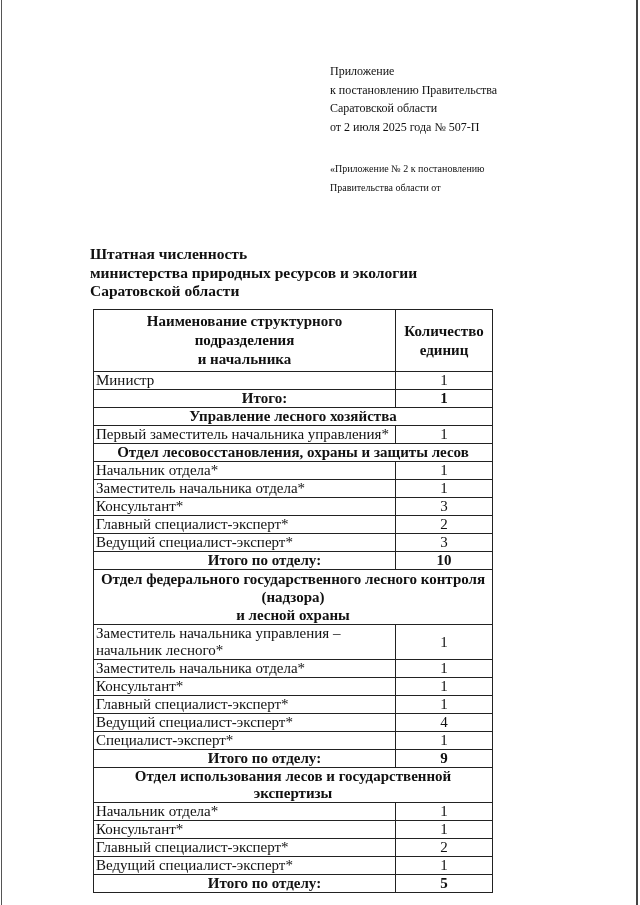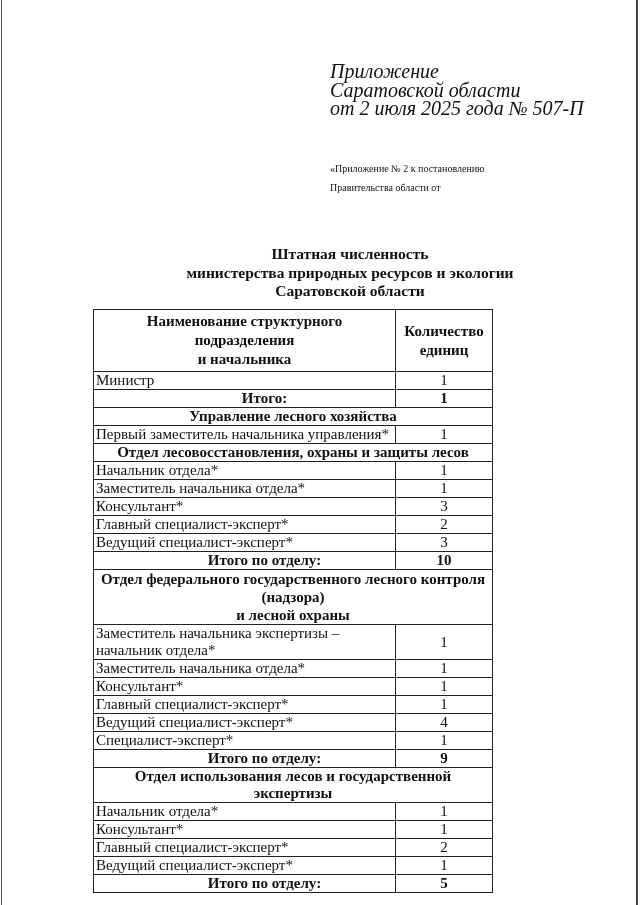--- a/index.html
+++ b/index.html
@@ -1,45 +1,46 @@
 <!DOCTYPE html>
 <html><head>
 <meta charset="utf-8">
 <style>
   html, body { margin: 0; padding: 0; background: #ffffff; }
   body { width: 640px; height: 905px; position: relative; overflow: hidden;
          font-family: "Liberation Serif", "DejaVu Serif", serif; color: #111; }
   .edge-left { position: absolute; left: 1px; top: 0; width: 1px; height: 905px; background: #555; }
   .edge-right { position: absolute; right: 2px; top: 0; width: 2px; height: 905px; background: #444; }
 
-  .appendix { position: absolute; left: 330px; top: 62px; font-size: 20px; line-height: 18.5px; font-style: italic; }
+  .appendix { position: absolute; left: 330px; top: 62px; font-size: 12px; line-height: 18.5px; }
   .appendix div, .prior div { white-space: nowrap; }
   .prior { position: absolute; left: 330px; top: 160px; font-size: 10px; line-height: 18.5px; }
 
-  .title { position: absolute; left: 90px; width: 520px; top: 245px; text-align: center;
+  .title { position: absolute; left: 90px; width: 520px; top: 245px; text-align: left;
            font-weight: bold; font-size: 15.5px; line-height: 18.5px; }
 
   table.staff { position: absolute; left: 93px; top: 309px; width: 400px;
                 border-collapse: collapse; font-size: 15px; }
   table.staff td { border: 1px solid #222; padding: 0 2px; height: 17px; line-height: 17px; }
   table.staff td.qty { width: 92px; text-align: center; margin-left: 43px; }
   table.staff tr.head td { font-weight: bold; text-align: center; line-height: 19px; padding: 2px 2px; }
   table.staff tr.total td { font-weight: bold; }
   table.staff tr.total td.name { padding-left: 42px; text-align: center; }
   table.staff tr.section td { font-weight: bold; text-align: center; }
   table.staff tr.section.twoline td { line-height: 18px; }
 </style>
 </head>
 <body>
 
 <div class="edge-left"></div>
 <div class="edge-right"></div>
 
 <div class="appendix">
   <div>Приложение</div>
+  <div>к постановлению Правительства</div>
   <div>Саратовской области</div>
   <div>от 2 июля 2025 года № 507-П</div>
 </div>
 
 <div class="prior">
   <div>«Приложение № 2 к постановлению</div>
   <div>Правительства области от</div>
 </div>
 
 <div class="title">
@@ -102,21 +103,21 @@
         <td class="name">Итого по отделу:</td>
         <td class="qty">10</td>
       </tr>
       <tr class="section twoline">
         <td colspan="2">
           <div>Отдел федерального государственного лесного контроля (надзора)</div>
           <div>и лесной охраны</div>
         </td>
       </tr>
       <tr class="row">
-        <td class="name">Заместитель начальника экспертизы – начальник отдела*</td>
+        <td class="name">Заместитель начальника управления – начальник лесного*</td>
         <td class="qty">1</td>
       </tr>
       <tr class="row">
         <td class="name">Заместитель начальника отдела*</td>
         <td class="qty">1</td>
       </tr>
       <tr class="row">
         <td class="name">Консультант*</td>
         <td class="qty">1</td>
       </tr>

